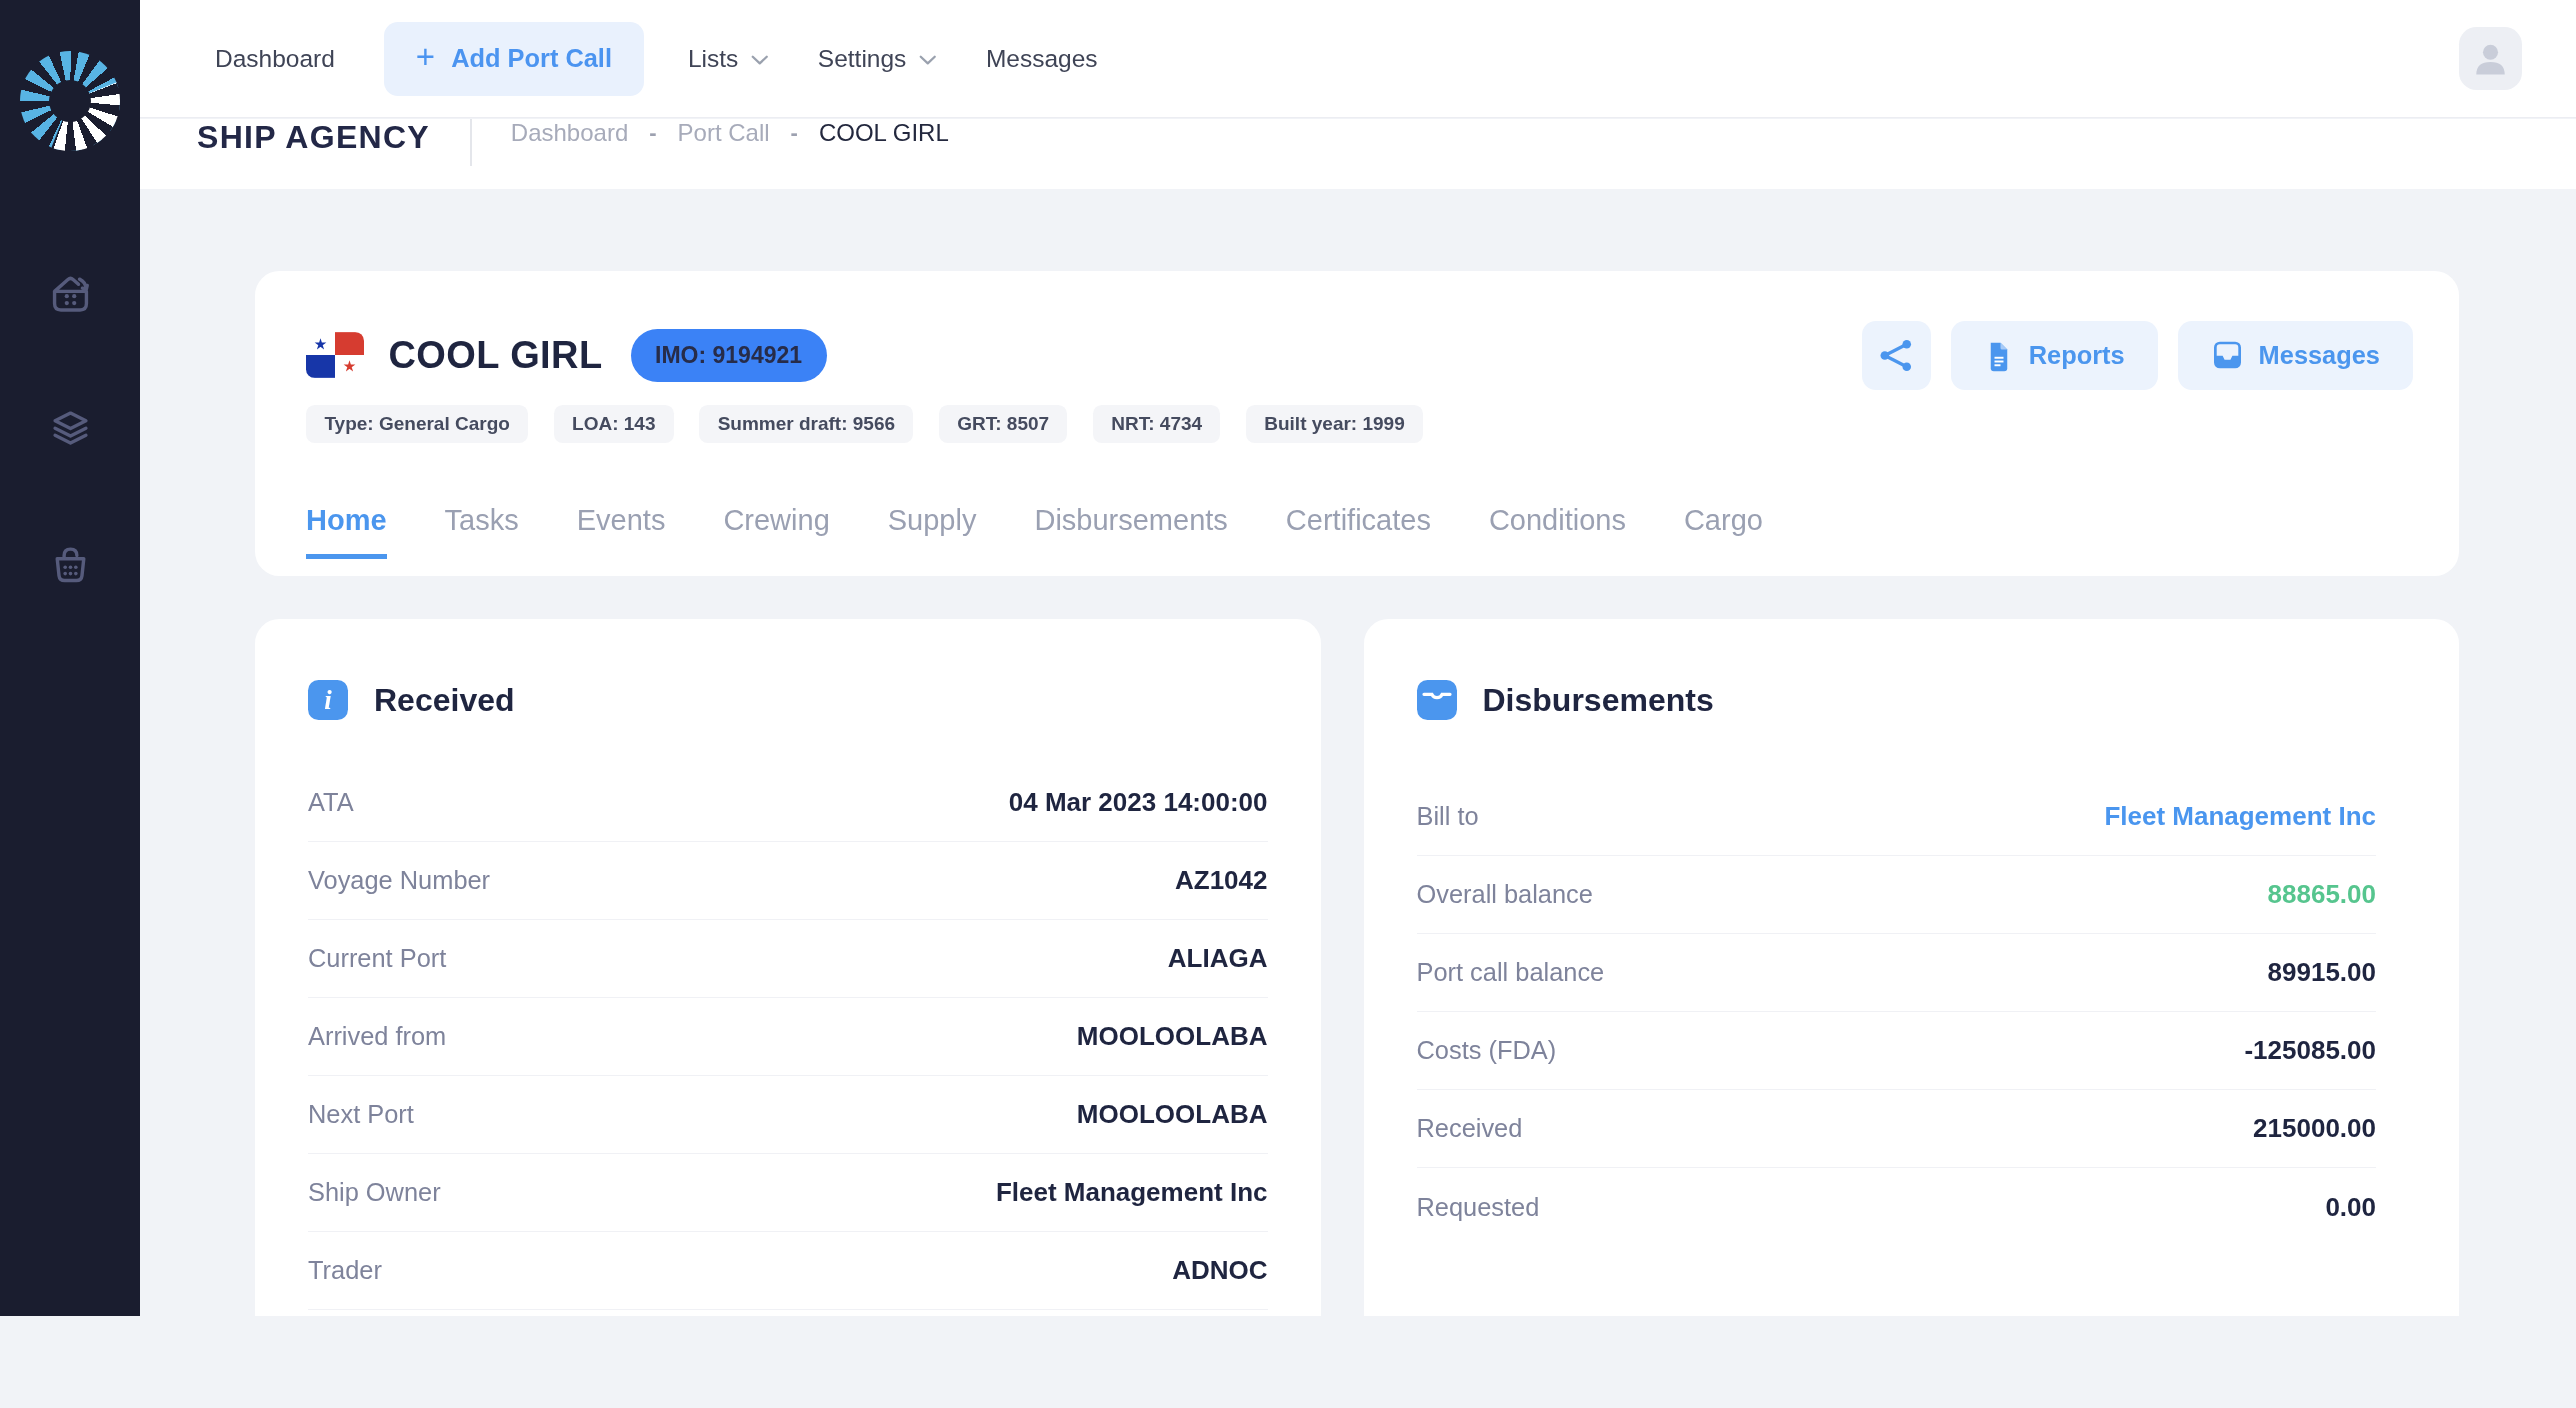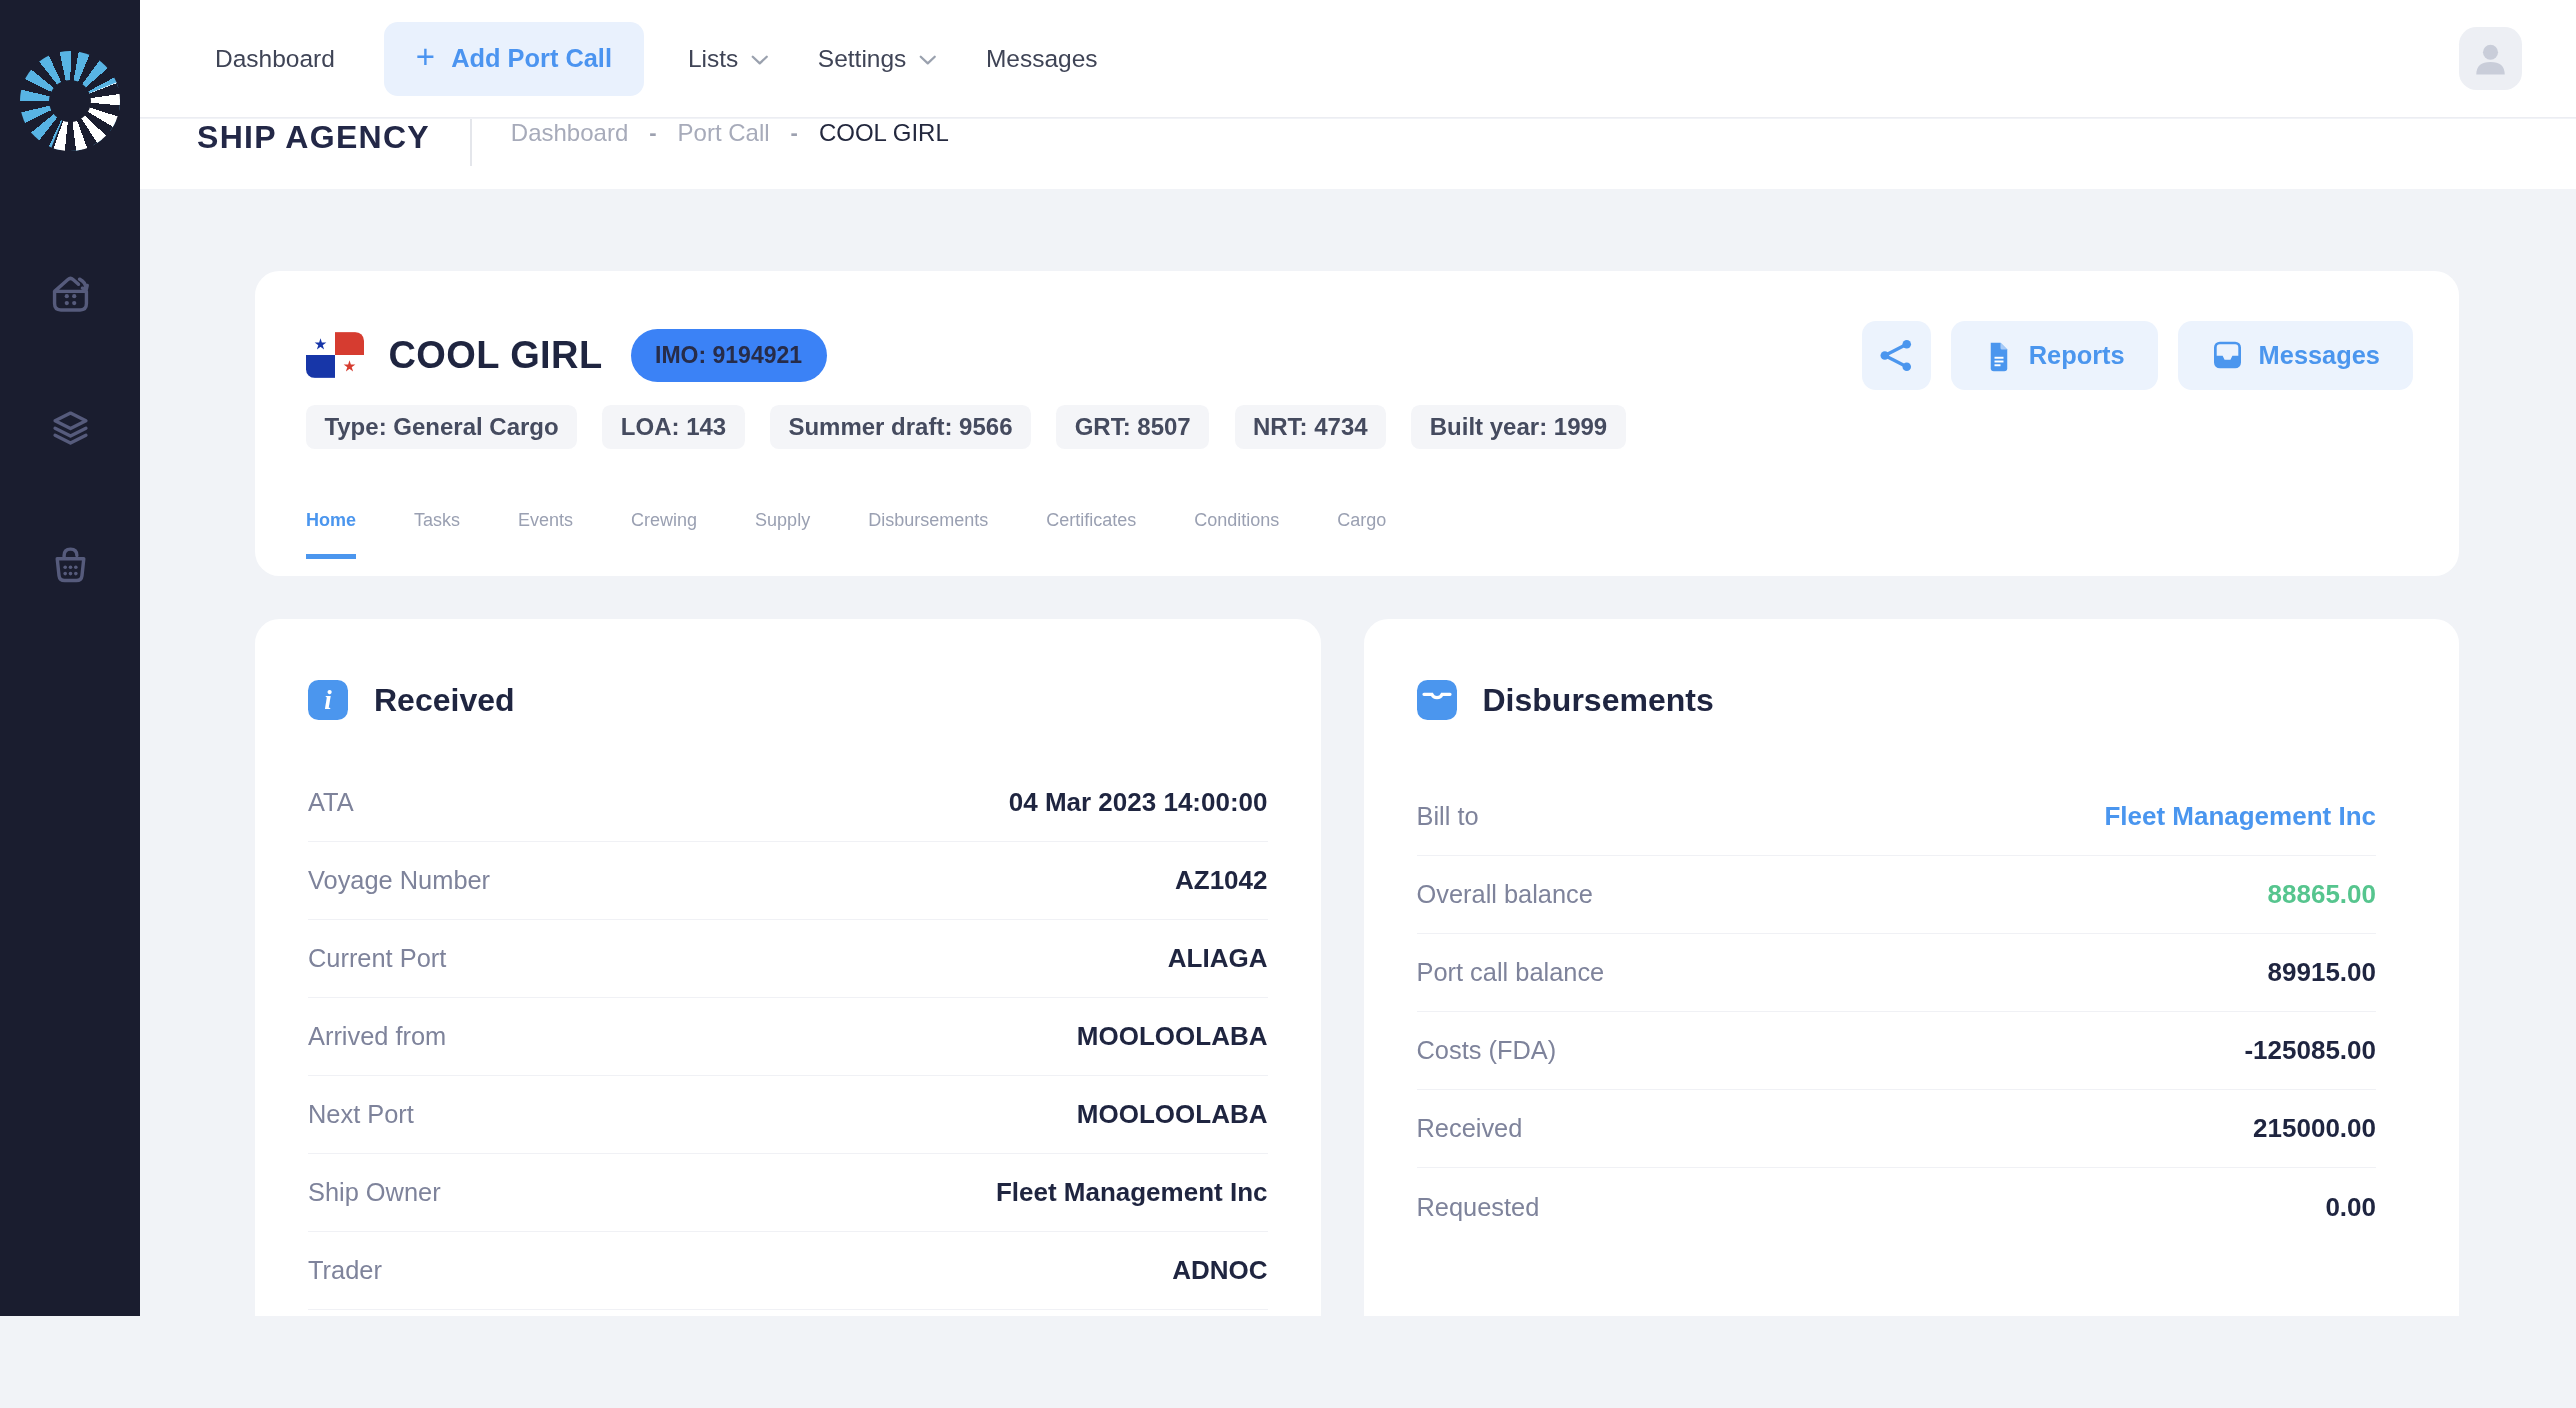--- a/index.html
+++ b/index.html
@@ -49,24 +49,24 @@
   .flag{width:58px;height:46px;border-radius:8.8px;overflow:hidden;flex:none;}
   .flag svg{display:block;}
   .ship-name{font-size:38px;font-weight:700;color:#1f2540;margin-left:24.5px;letter-spacing:0.4px;}
   .imo-badge{margin-left:28px;background:#3b82f6;border-radius:35px;padding:13px 24.5px;font-size:23px;font-weight:700;color:#272c49;}
   .actions{margin-left:auto;display:flex;gap:20px;}
   .icon-btn{width:69px;height:69px;border-radius:14px;background:#ecf3fd;border:none;display:flex;align-items:center;justify-content:center;cursor:pointer;}
   .action-btn{height:69px;border-radius:14px;background:#ecf3fd;border:none;display:flex;align-items:center;gap:15px;
               padding:0 33px;font-size:25.4px;font-weight:600;color:#4b96ee;cursor:pointer;font-family:inherit;}
 
   .tags{display:flex;gap:25.4px;margin-top:15px;}
-  .tag{background:#f4f5f8;border-radius:8.8px;padding:8px 18.4px;font-size:24px;font-weight:600;color:#454b5f;white-space:nowrap;}
+  .tag{background:#f4f5f8;border-radius:8.8px;padding:8px 18.4px;font-size:19px;font-weight:600;color:#454b5f;white-space:nowrap;}
 
   .tabs{display:flex;gap:58px;margin-top:61px;}
-  .tab{font-size:18px;font-weight:500;color:#9aa0b2;padding-bottom:23px;border-bottom:5.3px solid transparent;cursor:pointer;}
+  .tab{font-size:29px;font-weight:500;color:#9aa0b2;padding-bottom:17px;border-bottom:5.3px solid transparent;cursor:pointer;}
   .tab.active{color:#4b96ee;border-color:#4b96ee;font-weight:600;}
 
   .cards{display:flex;gap:43px;margin-top:43px;height:885px;align-items:stretch;}
   .card{background:#fff;border-radius:24.5px;flex:1;padding:61px 53px 0 53px;}
   .card.disb{padding-right:83px;}
   .card-head{display:flex;align-items:center;gap:26px;}
   .card-icon{width:40px;height:40px;border-radius:10.5px;background:#4b96ee;display:flex;align-items:center;justify-content:center;flex:none;}
   .info-glyph{color:#fff;font-family:"Liberation Serif",serif;font-style:italic;font-weight:700;font-size:27px;line-height:1;}
   .card-title{font-size:32px;font-weight:700;color:#1f2540;}
   .rows{margin-top:44px;}

